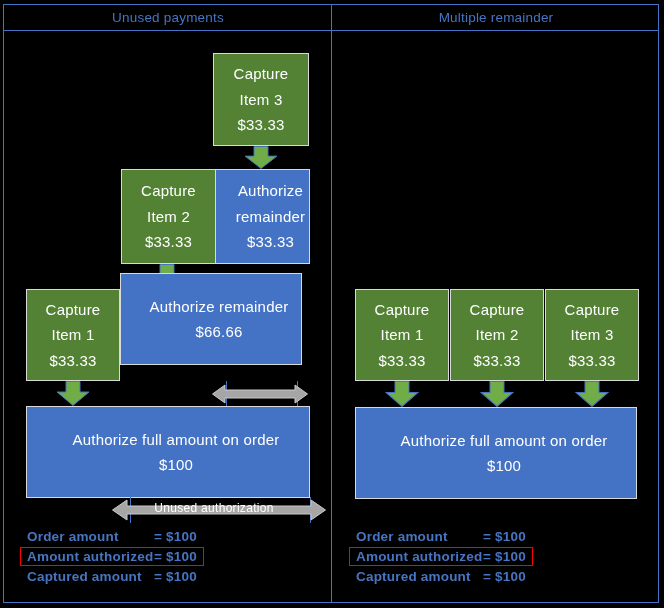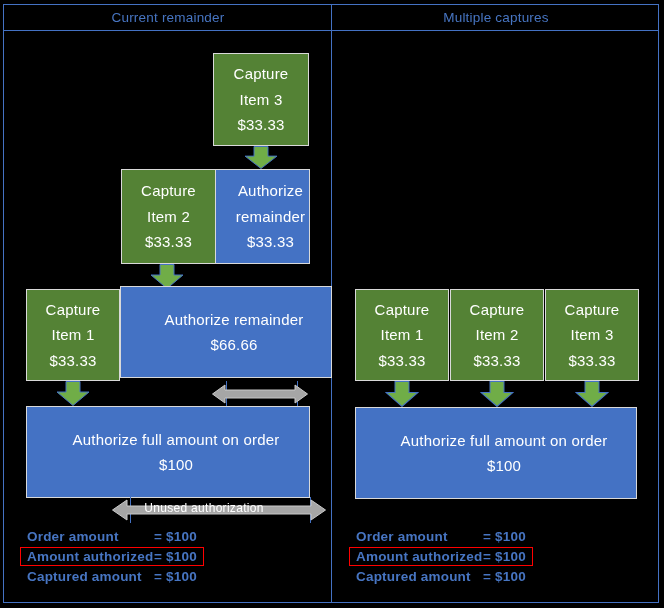--- a/index.html
+++ b/index.html
@@ -46,22 +46,22 @@
   .slabel{width:127px;}
   .svalue{}
 </style>
 </head>
 <body>
 
 <div class="stage">
 
   <div class="frame">
     <div class="header">
-      <div class="hcell">Current remainder</div>
-      <div class="hcell">Multiple captures</div>
+      <div class="hcell">Unused payments</div>
+      <div class="hcell">Multiple remainder</div>
     </div>
   </div>
   <div class="divider"></div>
 
   <div class="box green" style="left:213px;top:53px;width:96px;height:93px;">Capture
 Item 3
 $33.33</div>
 
   <svg class="arrow" style="left:244px;top:146px;" width="34" height="23" viewBox="0 0 34 25" preserveAspectRatio="none">
     <polygon points="10,0.5 24,0.5 24,11 33,11 17,24.5 1,11 10,11" fill="#70AD47" stroke="#4472C4" stroke-width="1"></polygon>
@@ -74,42 +74,42 @@
 remainder
 $33.33</div>
 
   <svg class="arrow" style="left:150px;top:264px;" width="34" height="25" viewBox="0 0 34 25" preserveAspectRatio="none">
     <polygon points="10,0.5 24,0.5 24,11 33,11 17,24.5 1,11 10,11" fill="#70AD47" stroke="#4472C4" stroke-width="1"></polygon>
   </svg>
 
   <div class="box green" style="left:26px;top:289px;width:94px;height:92px;">Capture
 Item 1
 $33.33</div>
-  <div class="box blue" style="left:120px;top:286px;width:212px;height:92px;text-align:center;">Authorize remainder
+  <div class="box blue" style="left:120px;top:273px;width:182px;height:92px;text-align:center;">Authorize remainder
 $66.66</div>
 
   <svg class="arrow" style="left:56px;top:381px;" width="34" height="25" viewBox="0 0 34 25" preserveAspectRatio="none">
     <polygon points="10,0.5 24,0.5 24,11 33,11 17,24.5 1,11 10,11" fill="#70AD47" stroke="#4472C4" stroke-width="1"></polygon>
   </svg>
 
   <div class="tick" style="left:226px;top:381px;height:25px;"></div>
   <div class="tick" style="left:297px;top:381px;height:25px;"></div>
   <svg class="arrow" style="left:212px;top:384px;" width="96" height="20" viewBox="0 0 96 20" preserveAspectRatio="none">
     <polygon points="0.5,10 13,1 13,6 83,6 83,1 95.5,10 83,19 83,14 13,14 13,19" fill="#A6A6A6" stroke="#C9C9C9" stroke-width="1"></polygon>
   </svg>
 
   <div class="box blue" style="left:26px;top:406px;width:284px;height:92px;">Authorize full amount on order
 $100</div>
 
   <div class="tick" style="left:130px;top:497px;height:26px;"></div>
   <div class="tick" style="left:310px;top:497px;height:26px;"></div>
   <svg class="arrow" style="left:112px;top:499px;" width="214" height="22" viewBox="0 0 214 22" preserveAspectRatio="none">
     <polygon points="0.5,11 15,1 15,7 199,7 199,1 213.5,11 199,21 199,15 15,15 15,21" fill="#A6A6A6" stroke="#C9C9C9" stroke-width="1"></polygon>
   </svg>
-  <div class="unused-label" style="left:97px;">Unused authorization</div>
+  <div class="unused-label" style="left:107px;">Unused authorization</div>
 
   <div class="summary" style="left:27px;">
     <div class="srow">
       <span class="slabel">Order amount</span>
       <span class="svalue">= $100</span>
     </div>
     <div class="srow highlight">
       <span class="slabel">Amount authorized</span>
       <span class="svalue">= $100</span>
     </div>

